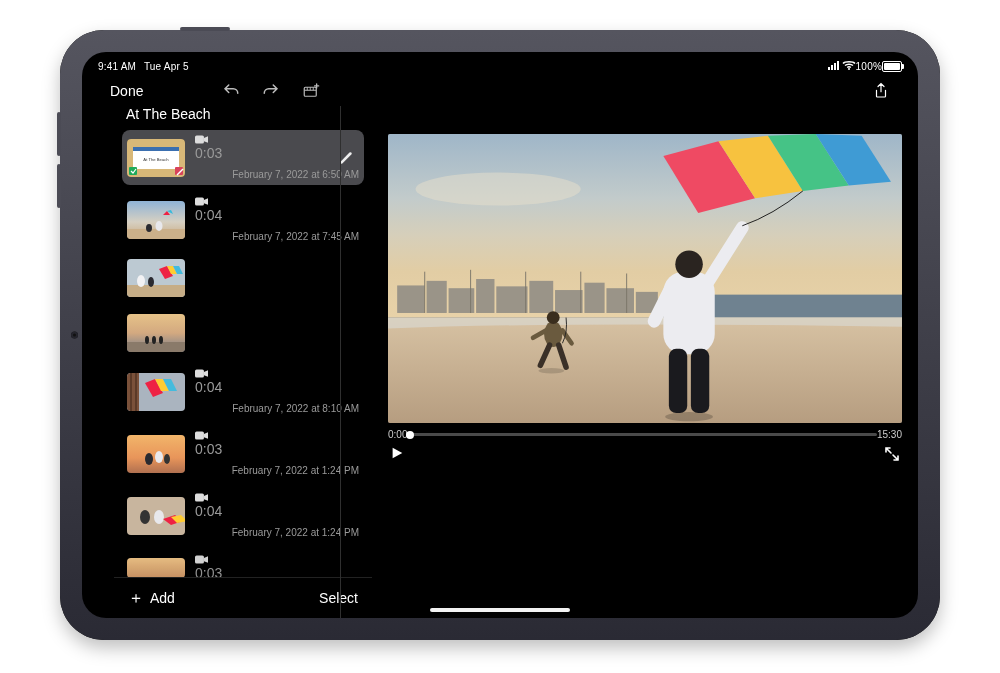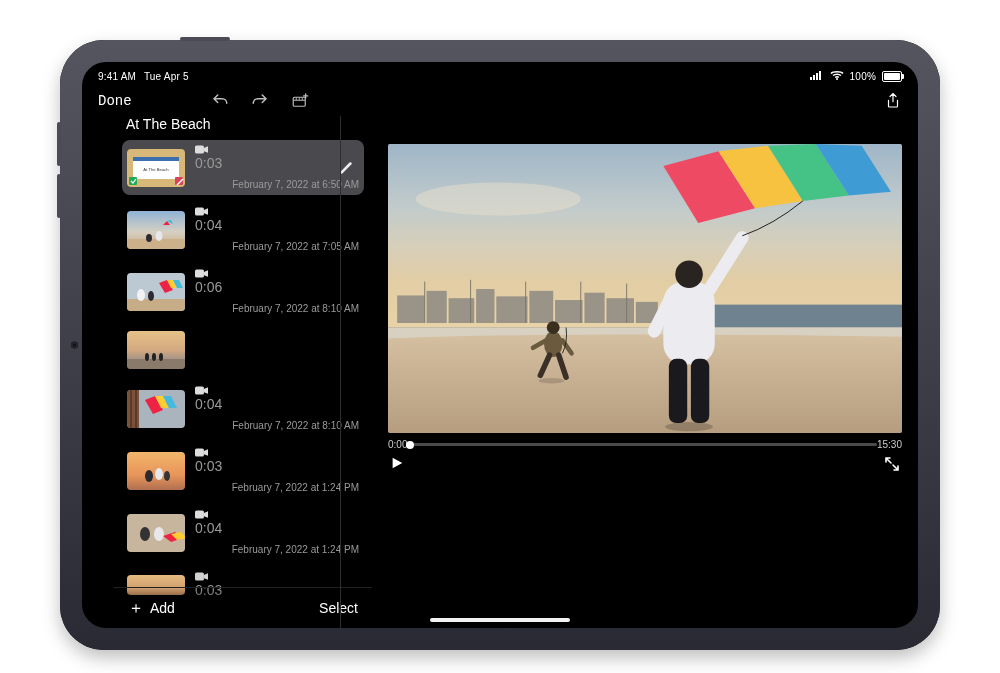--- a/index.html
+++ b/index.html
@@ -6,21 +6,21 @@
     margin: 0; padding: 0;
     width: 1000px; height: 673px;
     background: #fff;
     font-family: -apple-system, "Helvetica Neue", Helvetica, Arial, sans-serif;
     -webkit-font-smoothing: antialiased;
   }
 
   
   .ipad {
     position: absolute;
-    left: 60px; top: 40px;
+    left: 60px; top: 30px;
     width: 880px; height: 610px;
     background: #000000;
     border-radius: 44px;
     box-shadow: 0 8px 18px rgba(0,0,0,0.25);
   }
   .ipad::before { 
     content:"";
     position:absolute; inset:0;
     border-radius:44px;
     background: linear-gradient(180deg,#55555f 0%,#2a2a34 100%);
@@ -47,38 +47,37 @@
   .statusbar {
     position:relative;
     height:20px;
     color:#fff;
     font-size:10px;
     padding:4px 16px 0;
     display:flex; justify-content:space-between; align-items:center;
     letter-spacing:0.2px;
   }
   .statusbar .left span { margin-right:5px; }
-  .statusbar .right { display:flex; align-items:center; gap:6px; }
+  .statusbar .right { display:flex; align-items:center; gap:0; }
   .wifi, .battery { display:inline-block; }
   .battery-body {
     display:inline-block; width:18px; height:9px; border:1px solid #fff; border-radius:2px;
     position:relative; vertical-align:middle;
   }
   .battery-body::after { content:""; position:absolute; right:-3px; top:2px; width:2px; height:5px;
     background:#fff; border-radius:0 1px 1px 0; }
   .battery-fill { position:absolute; inset:1px; background:#fff; border-radius:1px; }
 
   
   .toolbar {
     height:30px;
     display:flex; align-items:center; justify-content:space-between;
-    padding:0 16px;
+    padding:0 28px;
     color:#fff;
     font-size:14px;
-    font-family:Liberation Mono, monospace;
   }
   .toolbar .left { display:flex; align-items:center; gap:24px; }
   .toolbar .hist { display:flex; gap:22px; align-items:center; margin-left:55px;}
   .toolbar .ic { width:18px; height:18px; color:#bbb; cursor:pointer; display:flex; align-items:center; justify-content:center;}
   .done { font-weight:400; }
 
   
   .main {
     position:absolute; top:54px; bottom:0; left:0; right:0;
     display:flex;
@@ -311,45 +310,35 @@
                 </svg>
             </div>
             <div class="clip-info">
               <div class="clip-type">
                   <svg class="cam-ic" viewBox="0 0 16 10">
                     <rect x="0" y="0" width="11" height="10" rx="2" fill="#ddd"></rect>
                     <path d="M11 3 L16 1 V9 L11 7 Z" fill="#ddd"></path>
                   </svg>
                 </div>
               <div class="clip-dur">0:04</div>
-              <div class="clip-date">February 7, 2022 at 7:05 AM</div>
+              <div class="clip-date">February 7, 2022 at 7:45 AM</div>
             </div>
           </div>
 
           <div class="clip">
             <div class="thumb">
               <svg viewBox="0 0 58 38">
                   <rect width="58" height="38" fill="#bcc9d2"></rect>
                   <rect y="26" width="58" height="12" fill="#c6ad87"></rect>
                   <ellipse cx="14" cy="22" rx="4" ry="6" fill="#f2f2f4"></ellipse>
                   <ellipse cx="24" cy="23" rx="3" ry="5" fill="#2a2a30"></ellipse>
                   <path d="M32 10 l8 -3 l6 10 l-8 3 z" fill="#e24"></path>
                   <path d="M40 7 l6 0 l4 8 l-6 0 z" fill="#fc3"></path>
                   <path d="M46 7 l6 0 l4 8 l-6 0 z" fill="#4bd"></path>
                 </svg>
-            </div>
-            <div class="clip-info">
-              <div class="clip-type">
-                  <svg class="cam-ic" viewBox="0 0 16 10">
-                    <rect x="0" y="0" width="11" height="10" rx="2" fill="#ddd"></rect>
-                    <path d="M11 3 L16 1 V9 L11 7 Z" fill="#ddd"></path>
-                  </svg>
-                </div>
-              <div class="clip-dur">0:06</div>
-              <div class="clip-date">February 7, 2022 at 8:10 AM</div>
             </div>
           </div>
 
           <div class="clip">
             <div class="thumb">
               <svg viewBox="0 0 58 38">
                   <defs>
                     <linearGradient id="sky3" x1="0" y1="0" x2="0" y2="1">
                       <stop offset="0" stop-color="#e6c288"></stop>
                       <stop offset="0.5" stop-color="#d3a980"></stop>

